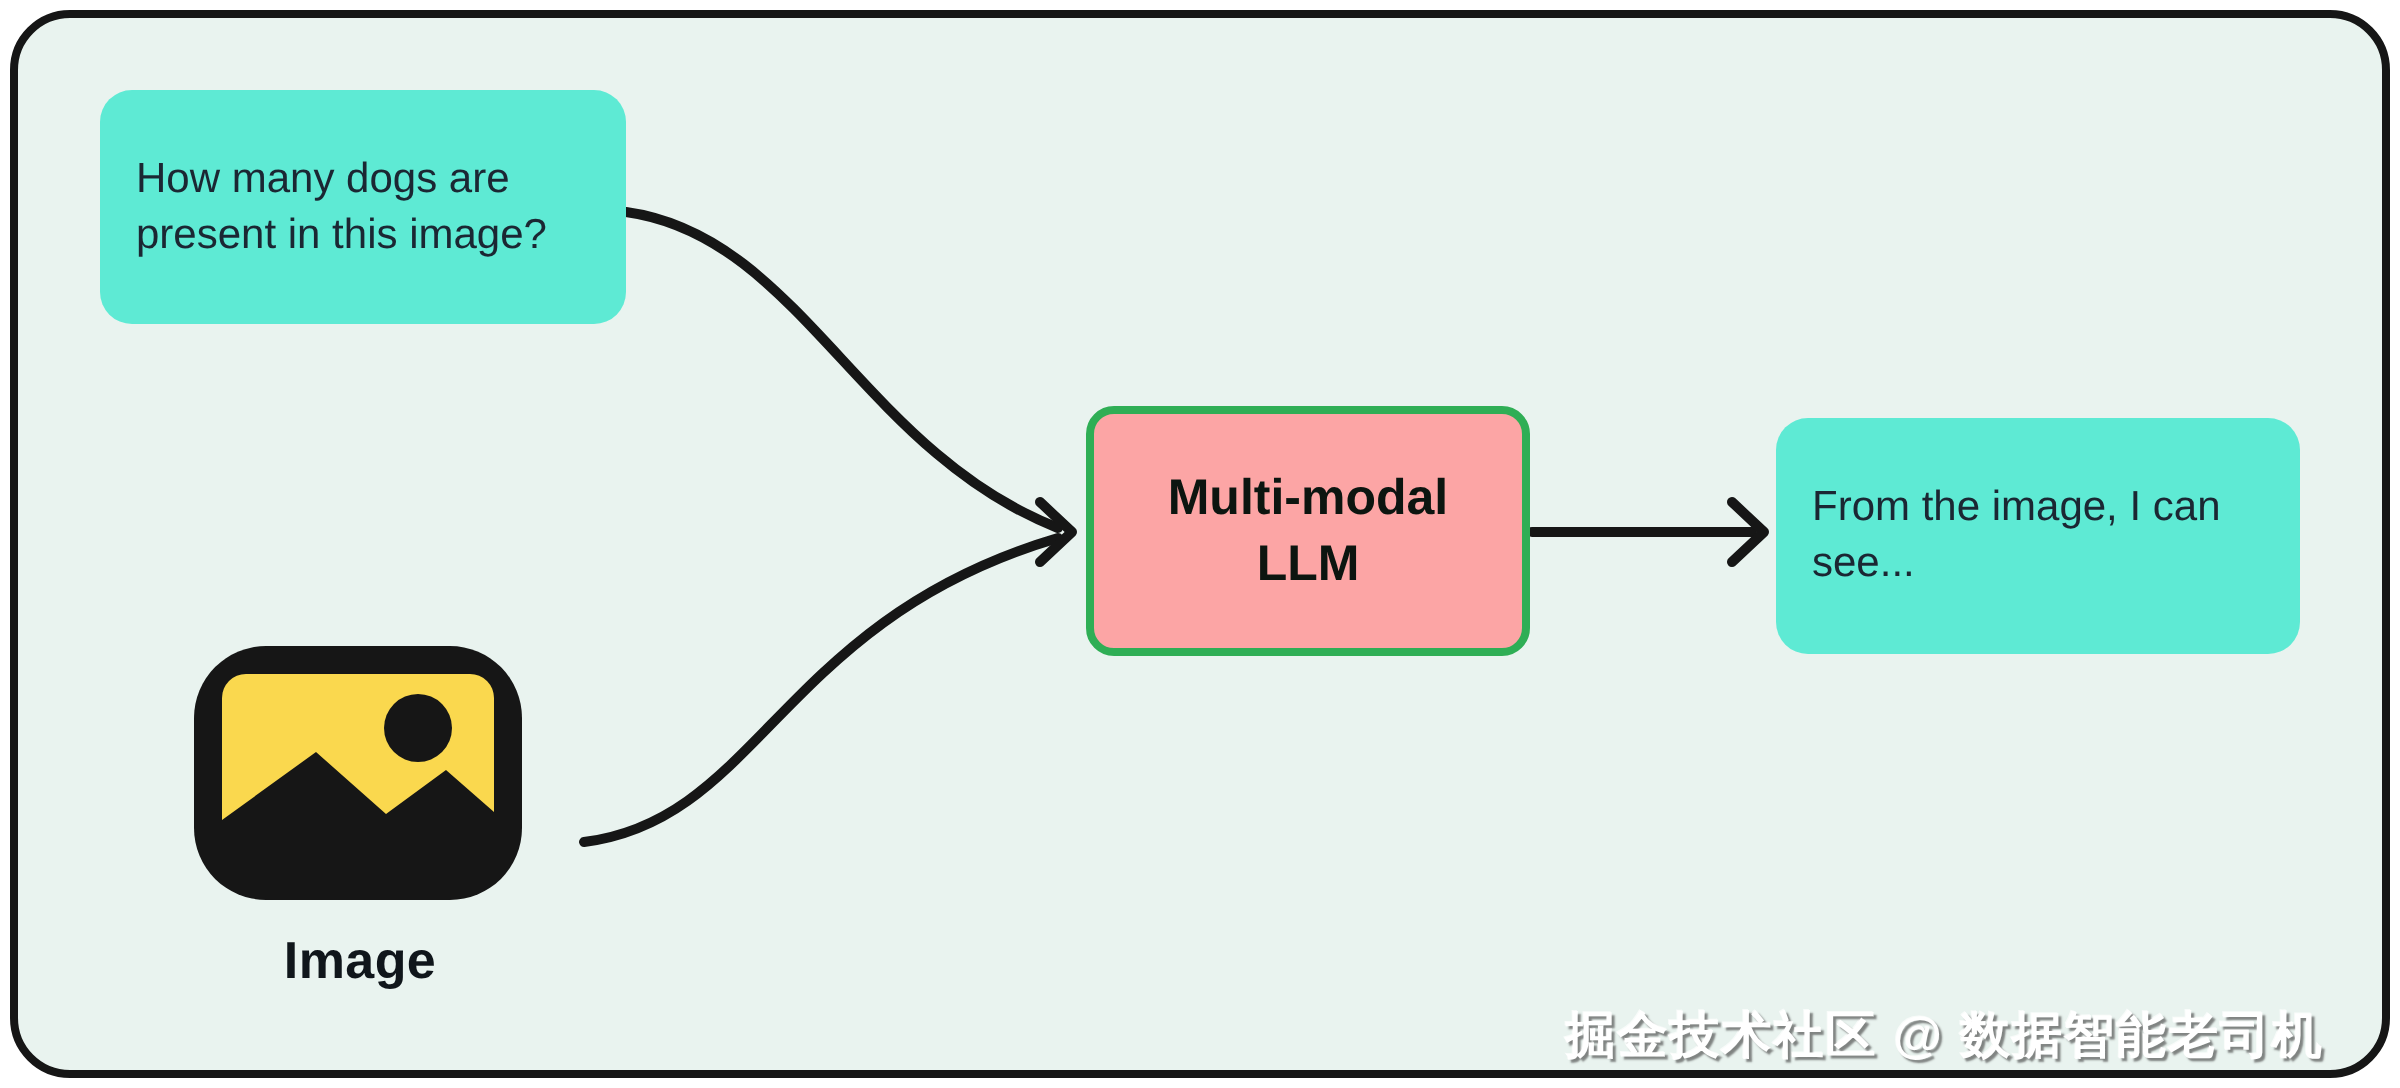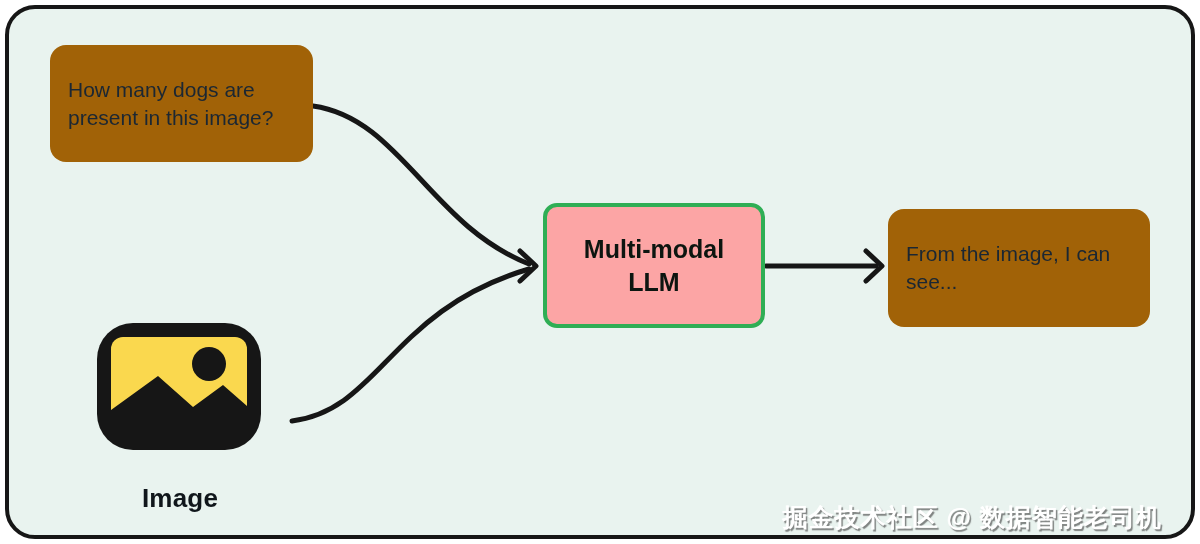--- a/index.html
+++ b/index.html
@@ -20,21 +20,21 @@
   }
 
   .edges-layer {
     position: absolute; left: 0; top: 0;
     width: 1200px; height: 544px;
     pointer-events: none;
   }
 
   .bubble {
     position: absolute;
-    background: #a16207;
+    background: #5eead4;
     border-radius: 16px;
     color: #1b2733;
     font-size: 21px;
     line-height: 28px;
     display: flex;
     align-items: center;
   }
   .bubble .bubble-text { padding: 0 18px; }
 
   .bubble-question { left: 50px; top: 45px; width: 263px; height: 117px; }
@@ -42,21 +42,21 @@
 
   .node-label {
     position: absolute;
     font-size: 26px;
     font-weight: bold;
     color: #10161b;
     text-align: center;
     letter-spacing: 0.2px;
   }
   .label-question { left: 50px; top: 176px; width: 263px; }
-  .label-image    { left: 97px;  top: 483px; width: 166px; text-align: center; }
+  .label-image    { left: 97px;  top: 465px; width: 166px; text-align: center; }
 
   .model-box {
     position: absolute;
     left: 543px; top: 203px; width: 222px; height: 125px;
     background: #fca5a5;
     border: 4px solid #2fae55;
     border-radius: 14px;
     display: flex;
     align-items: center;
     justify-content: center;

